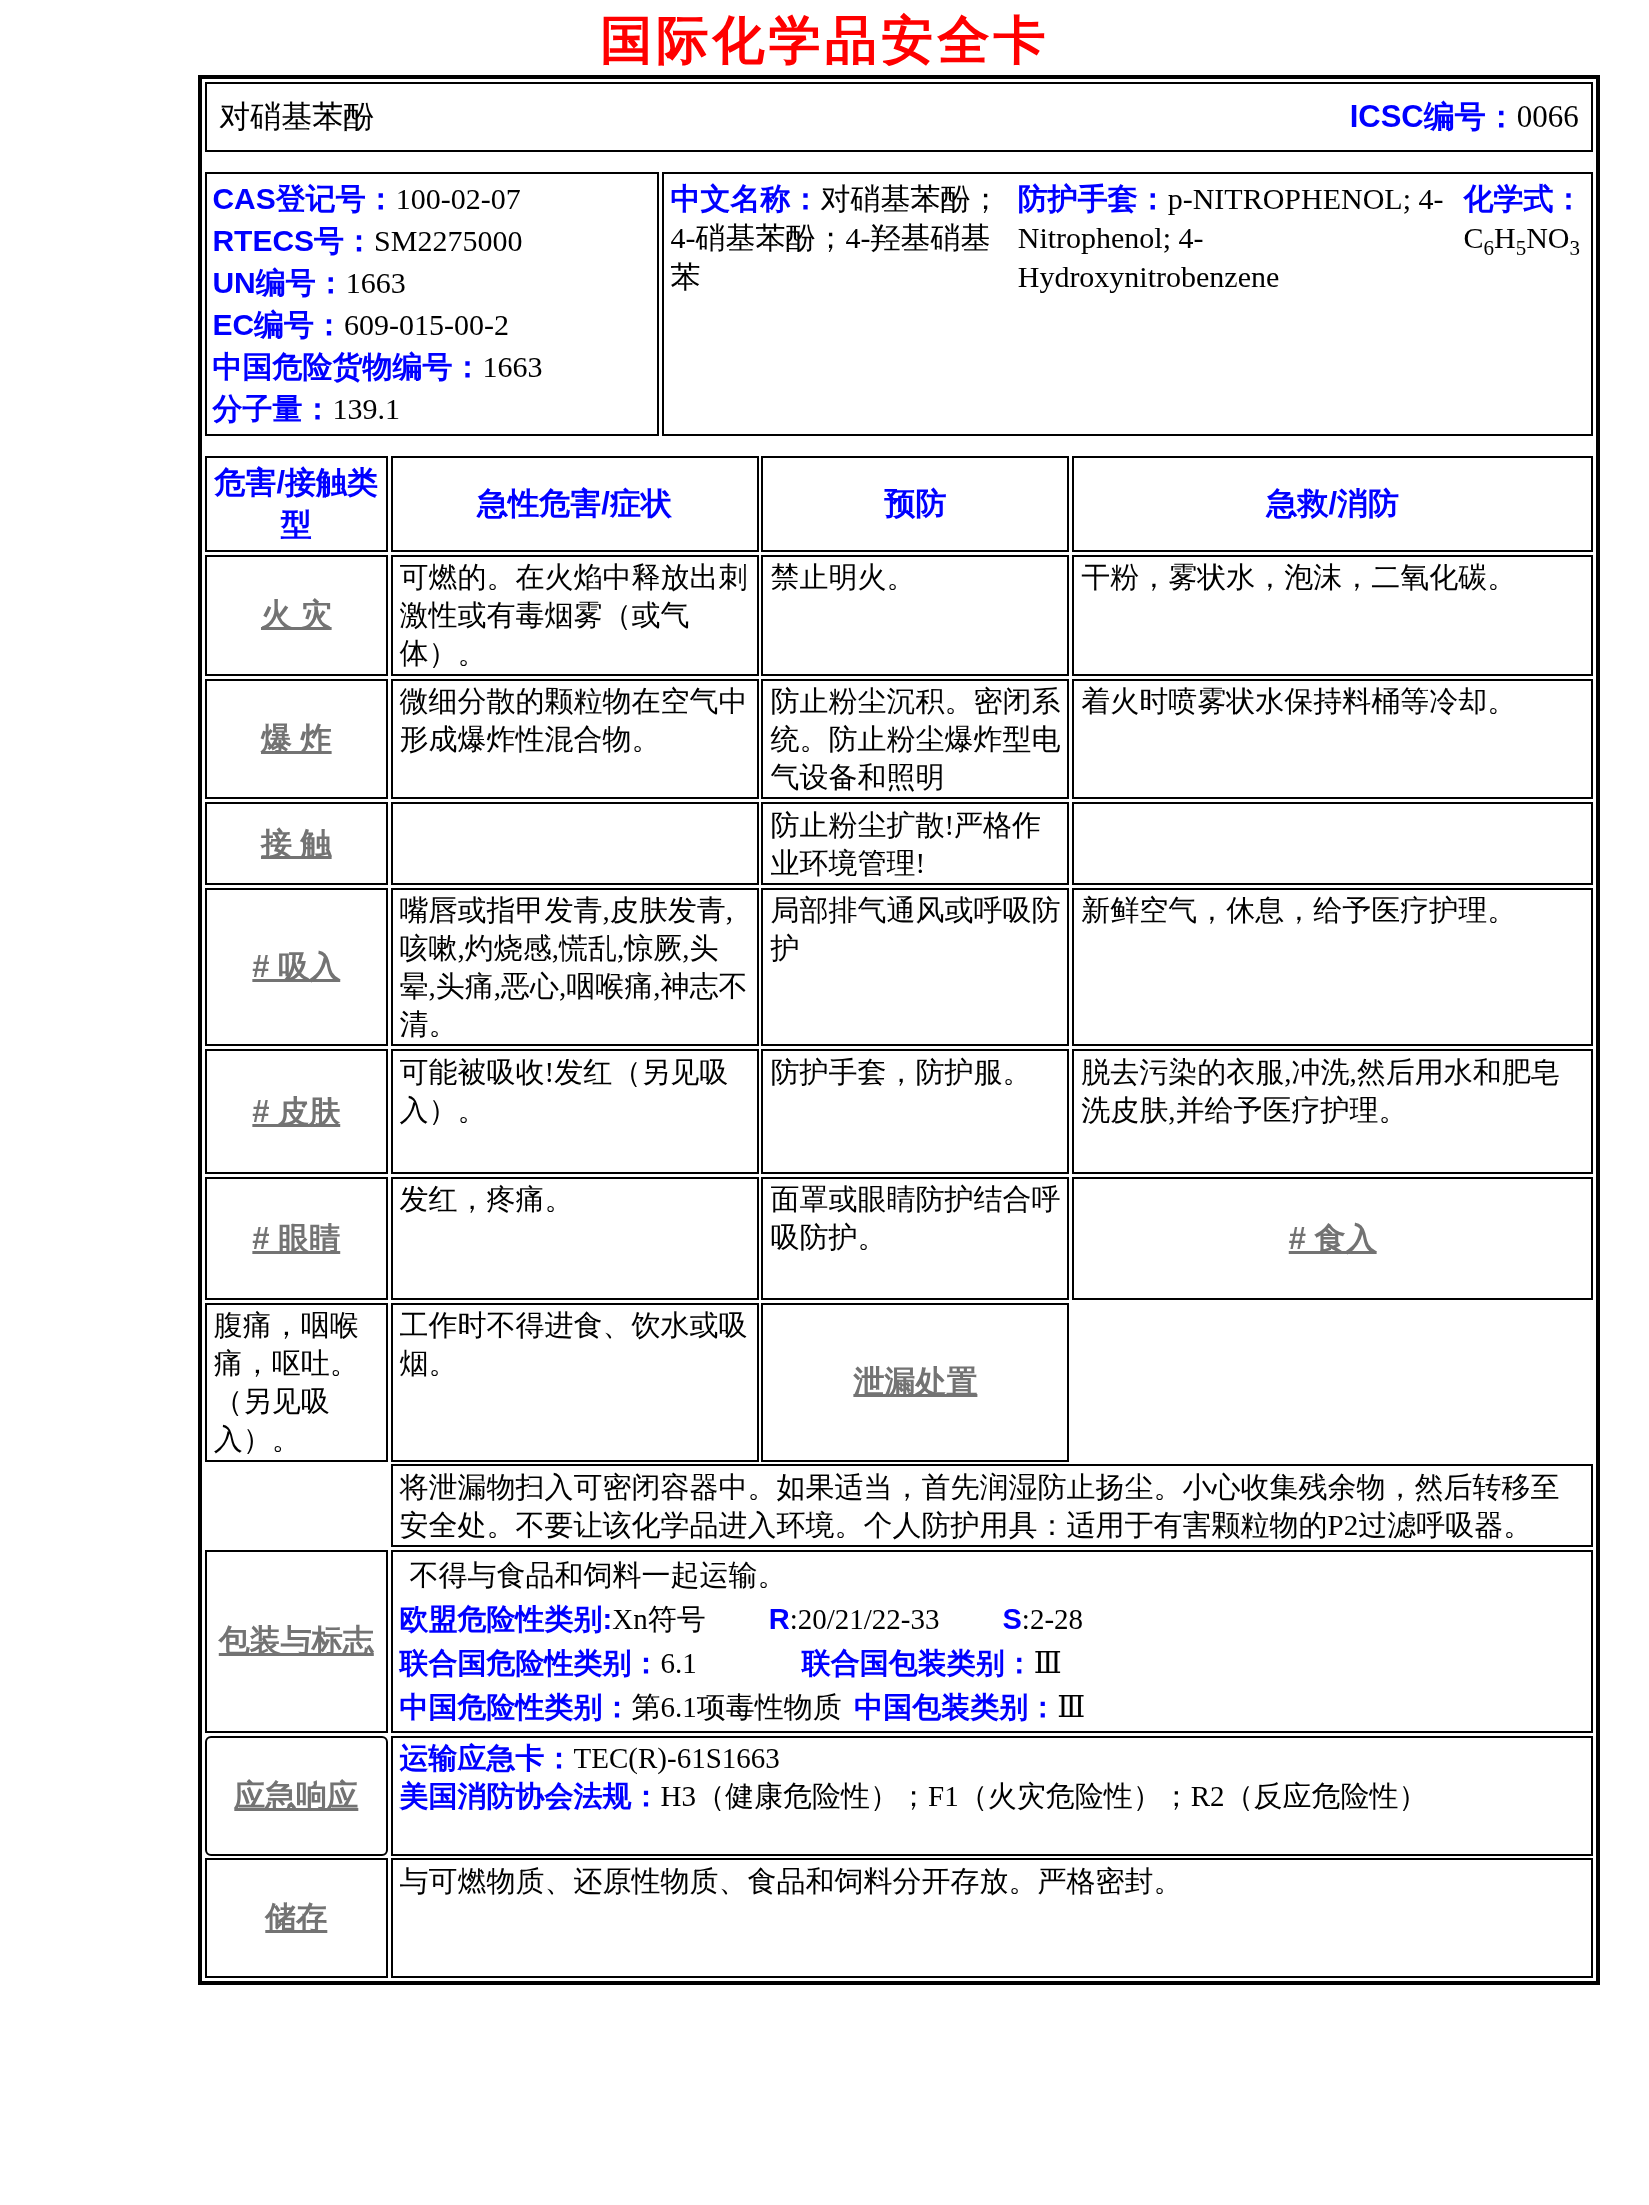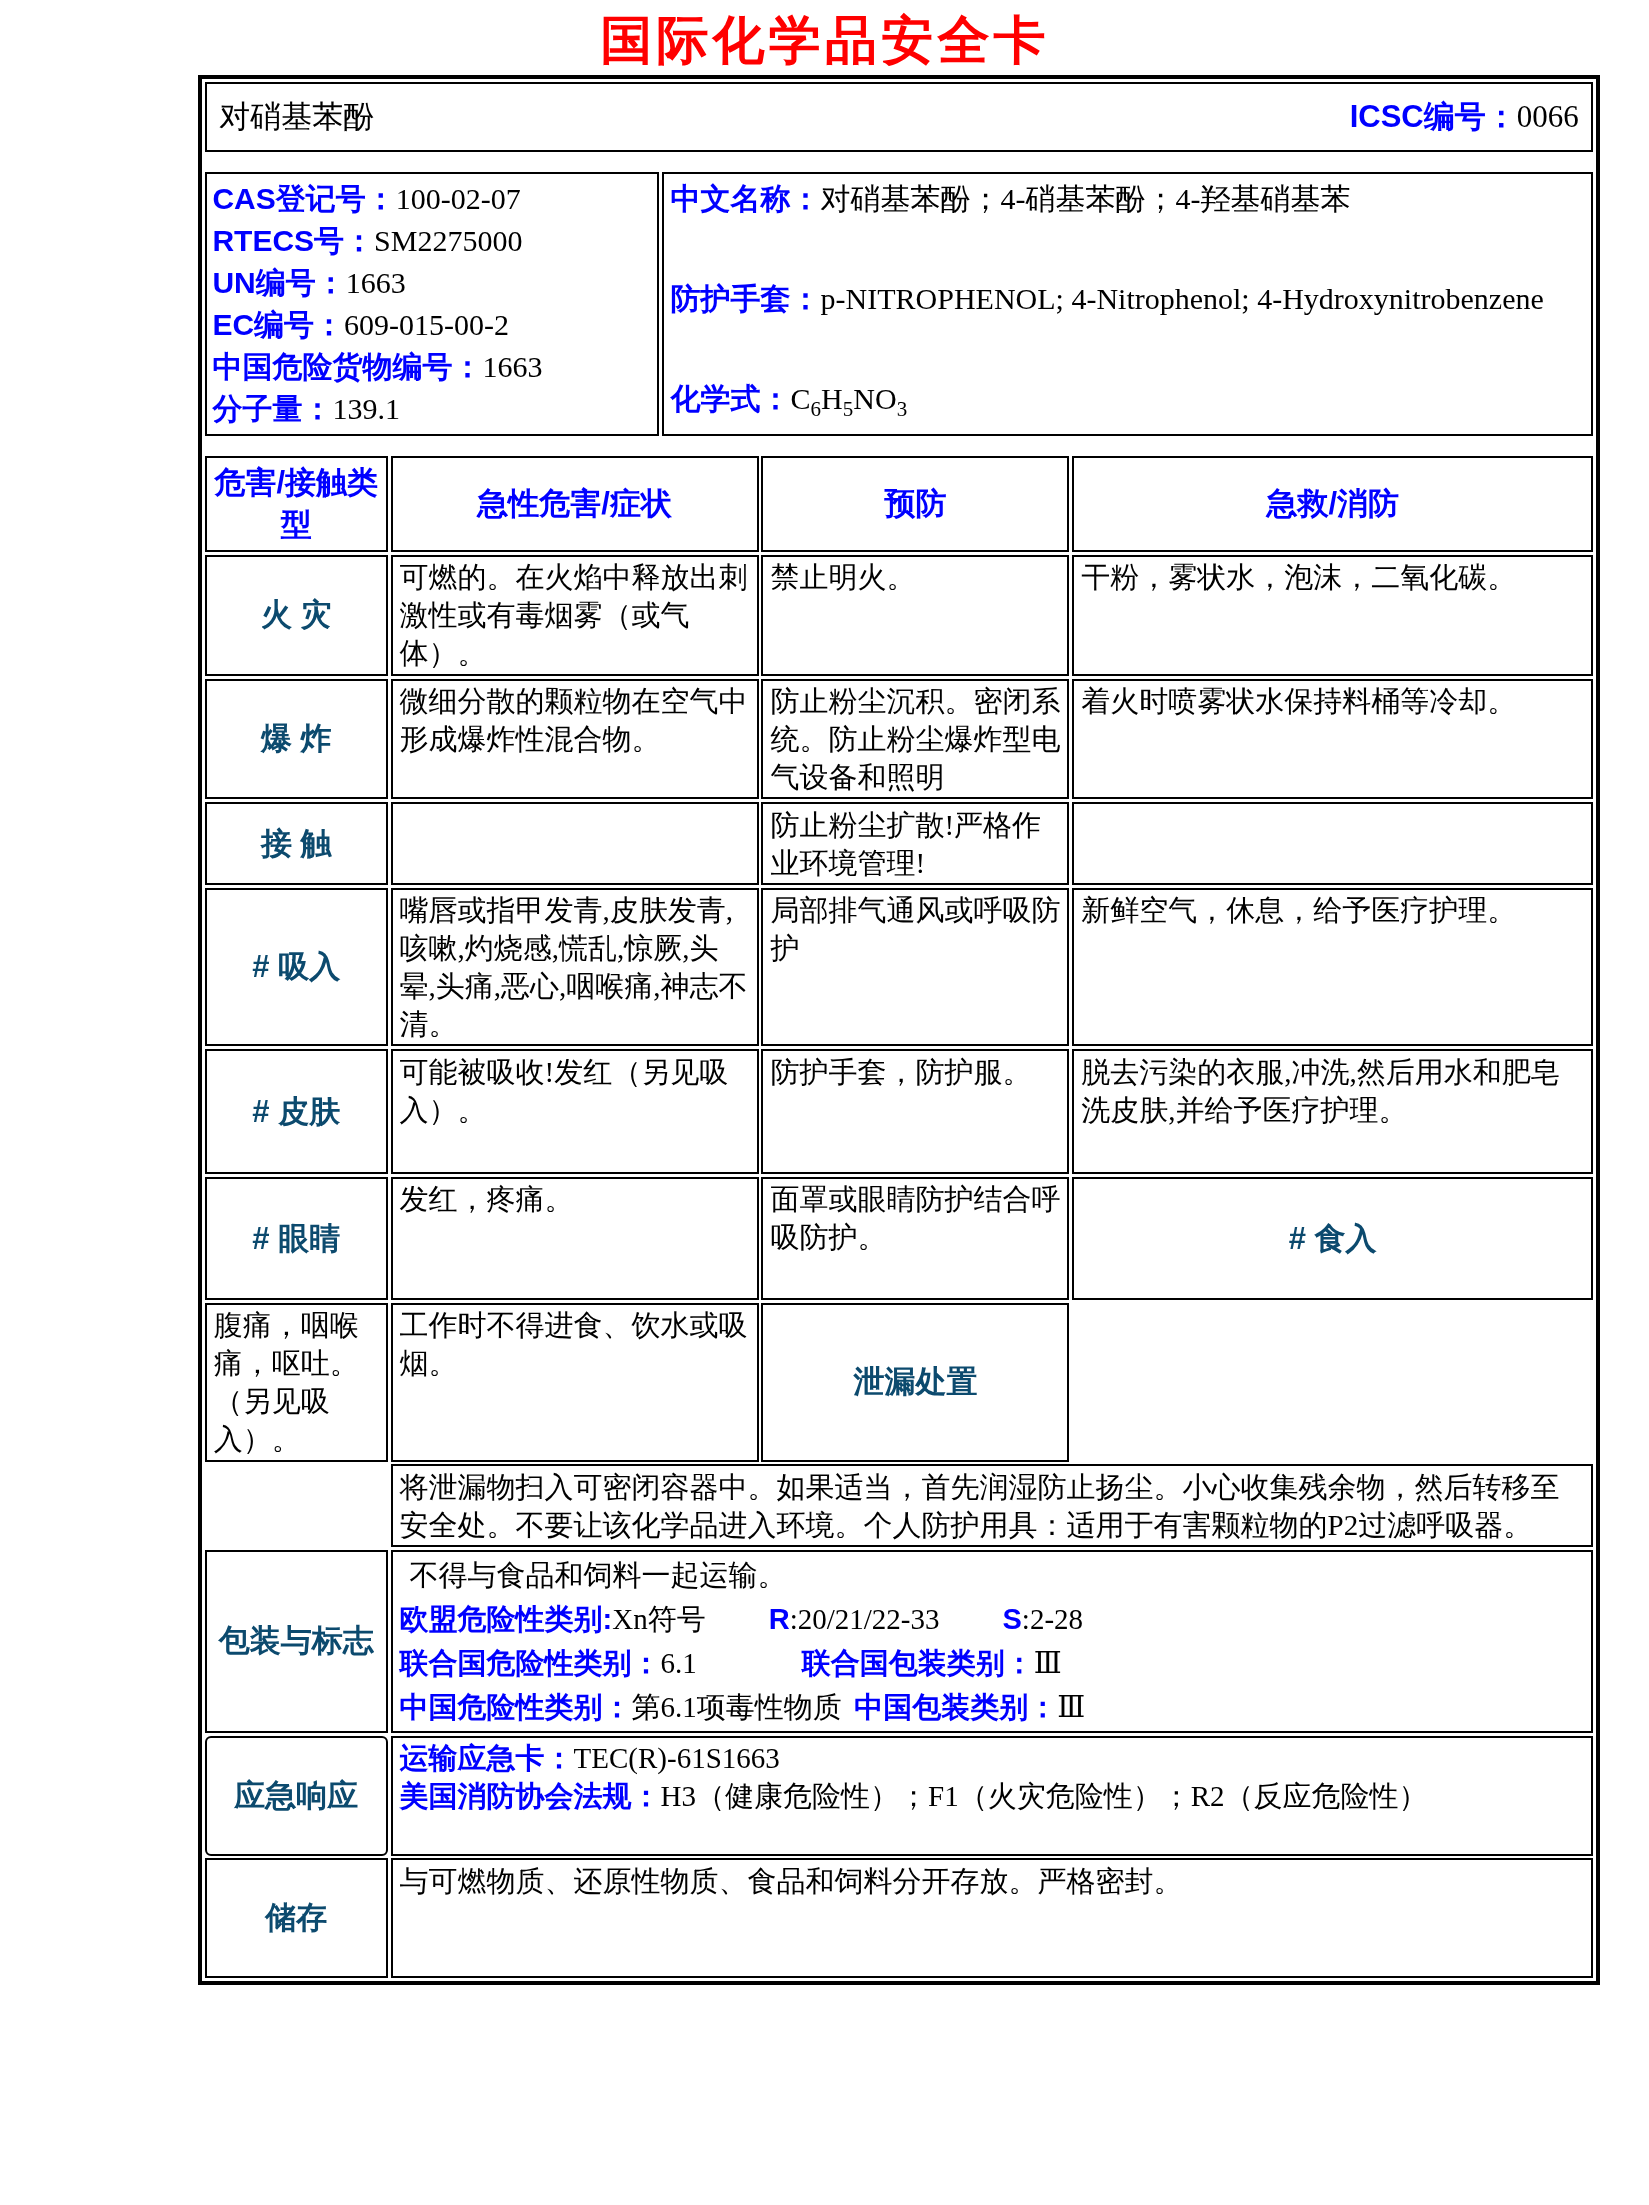--- a/index.html
+++ b/index.html
@@ -19,28 +19,28 @@
   }
   .cell{border:2.1px solid #000;background:#fff;box-sizing:border-box;}
   
   .name-row{display:flex;justify-content:space-between;align-items:center;
     min-height:70px;padding:0 12.5px;font-size:31px;}
   .blue{color:#0000ff;font-weight:bold;font-family:"Liberation Sans","DejaVu Sans",sans-serif;}
   .black{color:#000;font-family:"Liberation Serif","DejaVu Serif",serif;font-weight:normal;}
   
   .info-grid{display:grid;grid-template-columns:454px 1fr;gap:2.8px;}
   .ids-cell{padding:4.2px 2.8px 4.2px 5.6px;font-size:30px;line-height:42px;min-height:252px;}
-  .names-cell{padding:5.6px 7px;font-size:30px;line-height:39px;display:flex;flex-direction:column;justify-content:space-between;}
+  .names-cell{padding:5.6px 7px;font-size:30px;line-height:39px;display:flex;flex-direction:row;justify-content:space-between;}
   .id-line{white-space:nowrap;}
   sub{font-size:21px;}
   
   .hazard-grid{display:grid;grid-template-columns:183px 368px 308px 1fr;gap:2.8px;}
   .hz-label{display:flex;align-items:center;justify-content:center;text-align:center;
-    font-size:31px;color:#0c4a6e;font-weight:bold;
-    font-family:"Liberation Sans","DejaVu Sans",sans-serif;padding:5px;}
+    font-size:31px;color:#737373;font-weight:bold;
+    font-family:"Liberation Sans","DejaVu Sans",sans-serif;padding:5px;text-decoration:underline;}
   .hz-head{display:flex;align-items:center;justify-content:center;text-align:center;
     font-size:31px;color:#0000ff;font-weight:bold;
     font-family:"Liberation Sans","DejaVu Sans",sans-serif;min-height:96px;padding:2.8px;}
   .hz-body{font-size:29px;line-height:38px;padding:1.4px 5.6px 1.4px 7px;}
   .span3{grid-column:2 / 5;}
   .r-fire{min-height:117px;}  .r-expl{min-height:120px;}  .r-cont{min-height:74px;}
   .r-inh{min-height:153px;}   .r-skin{min-height:125px;}  .r-eye{min-height:123px;}
   .r-ing{min-height:78px;}   .r-spill{min-height:120px;} .r-pack{min-height:178px;}
   .r-emer{min-height:120px;border-radius:6px;}  .r-stor{min-height:120px;}
   .pack-body{line-height:44px;}

